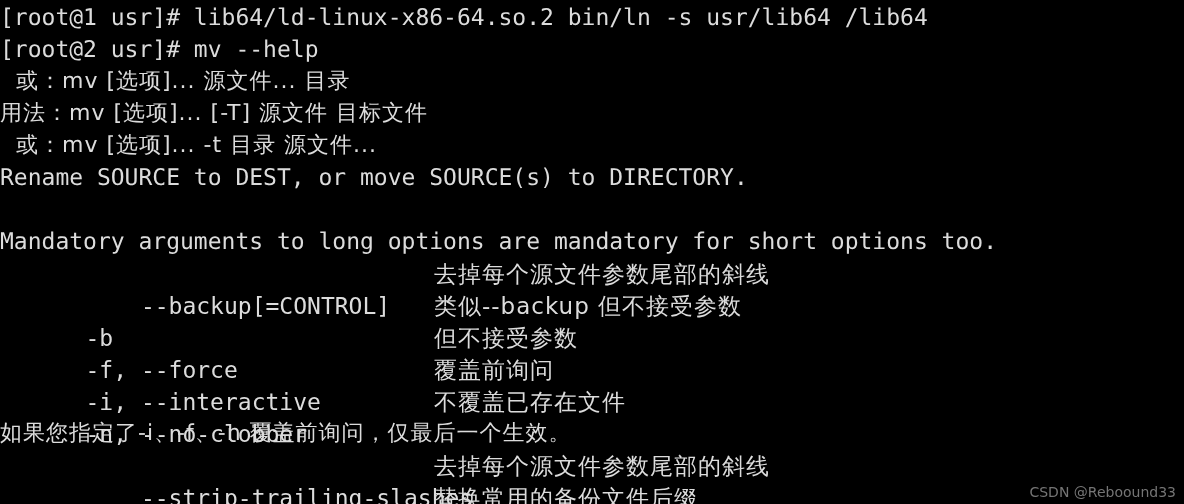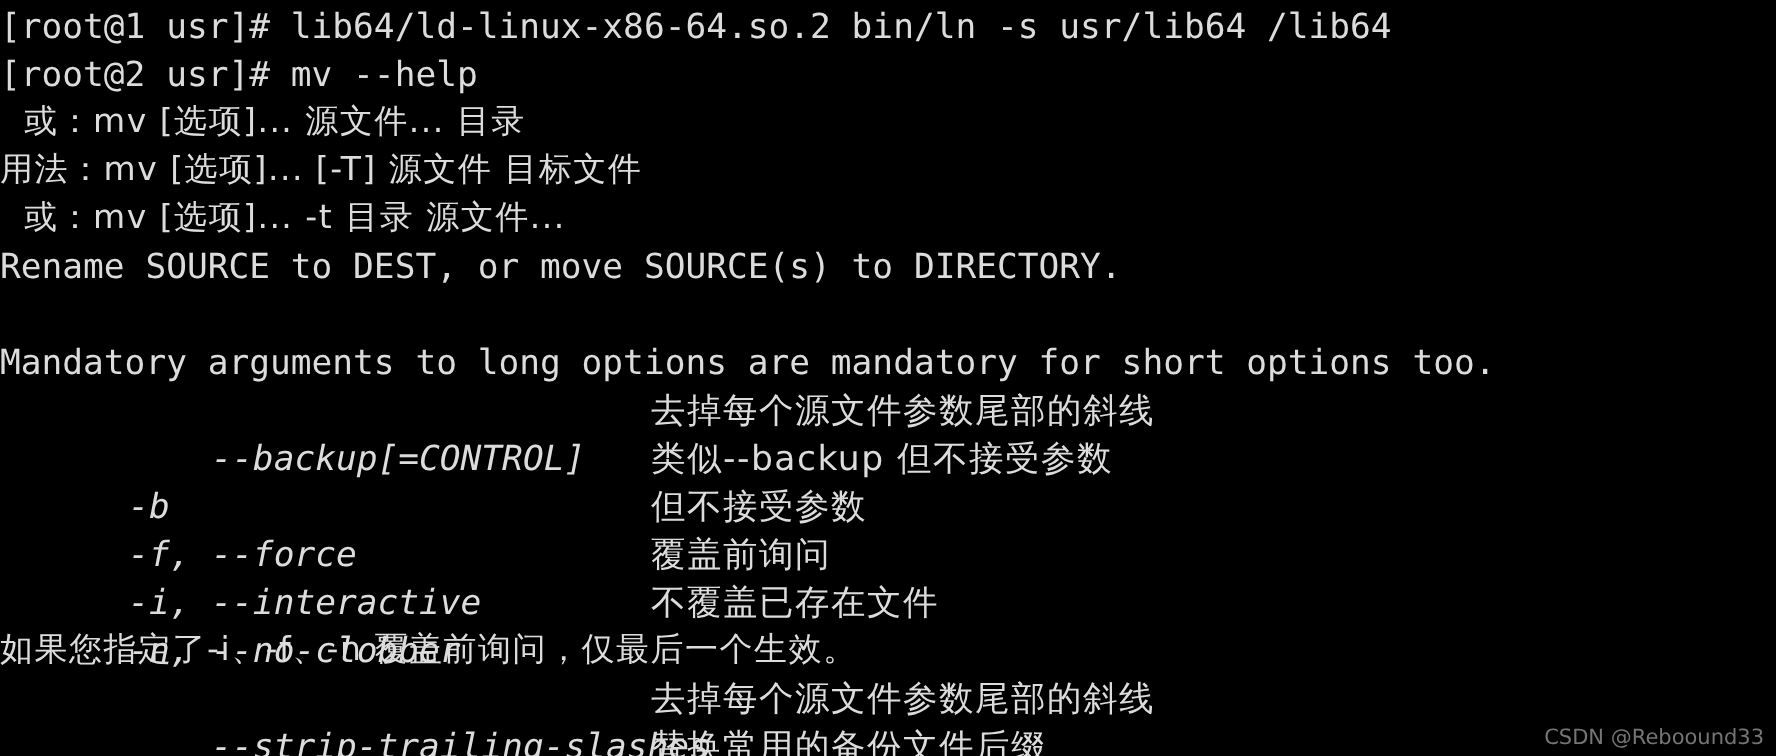--- a/index.html
+++ b/index.html
@@ -44,21 +44,20 @@
     position: relative;
     height: 32px;
     line-height: 32px;
     white-space: pre;
   }
   .help-line .opt {
     display: inline-block;
     font-size: 23px;
     white-space: pre;
     color: #dcdcdc;
-    font-style: italic;
   }
   .help-line .desc {
     position: absolute;
     left: 434px;
     top: 0;
     font-size: 23px;
     white-space: pre;
     color: #dcdcdc;
   }
 

